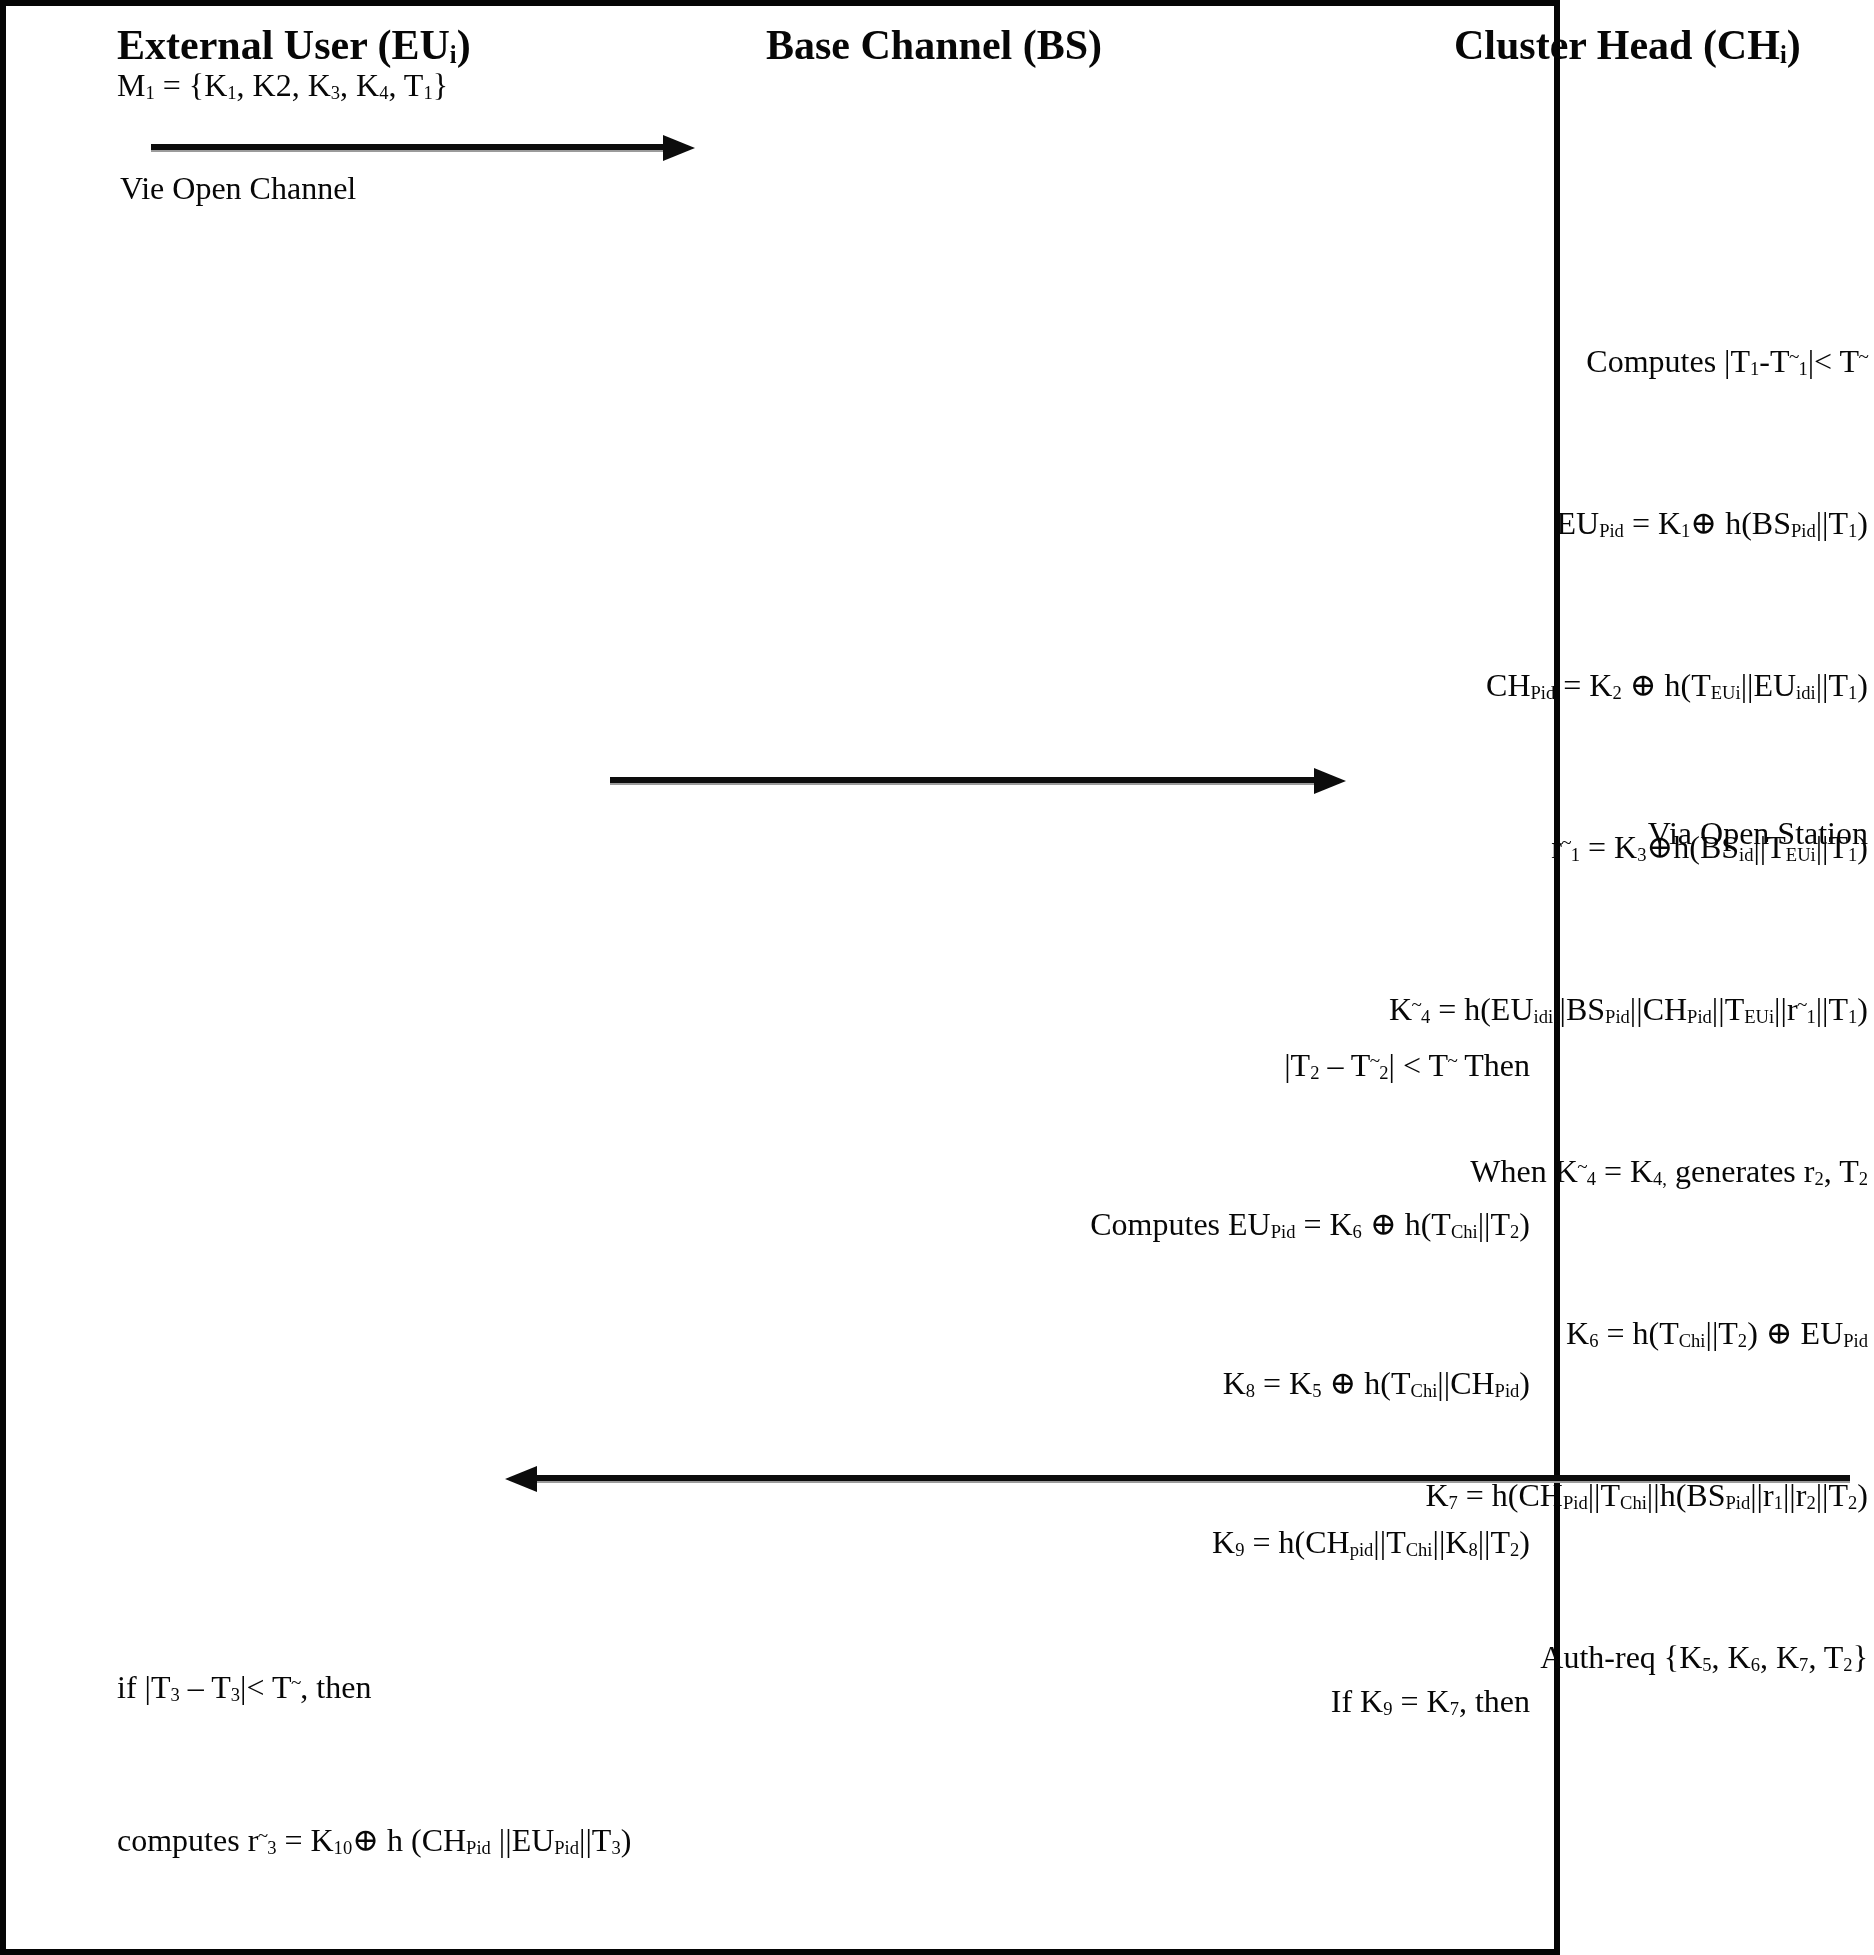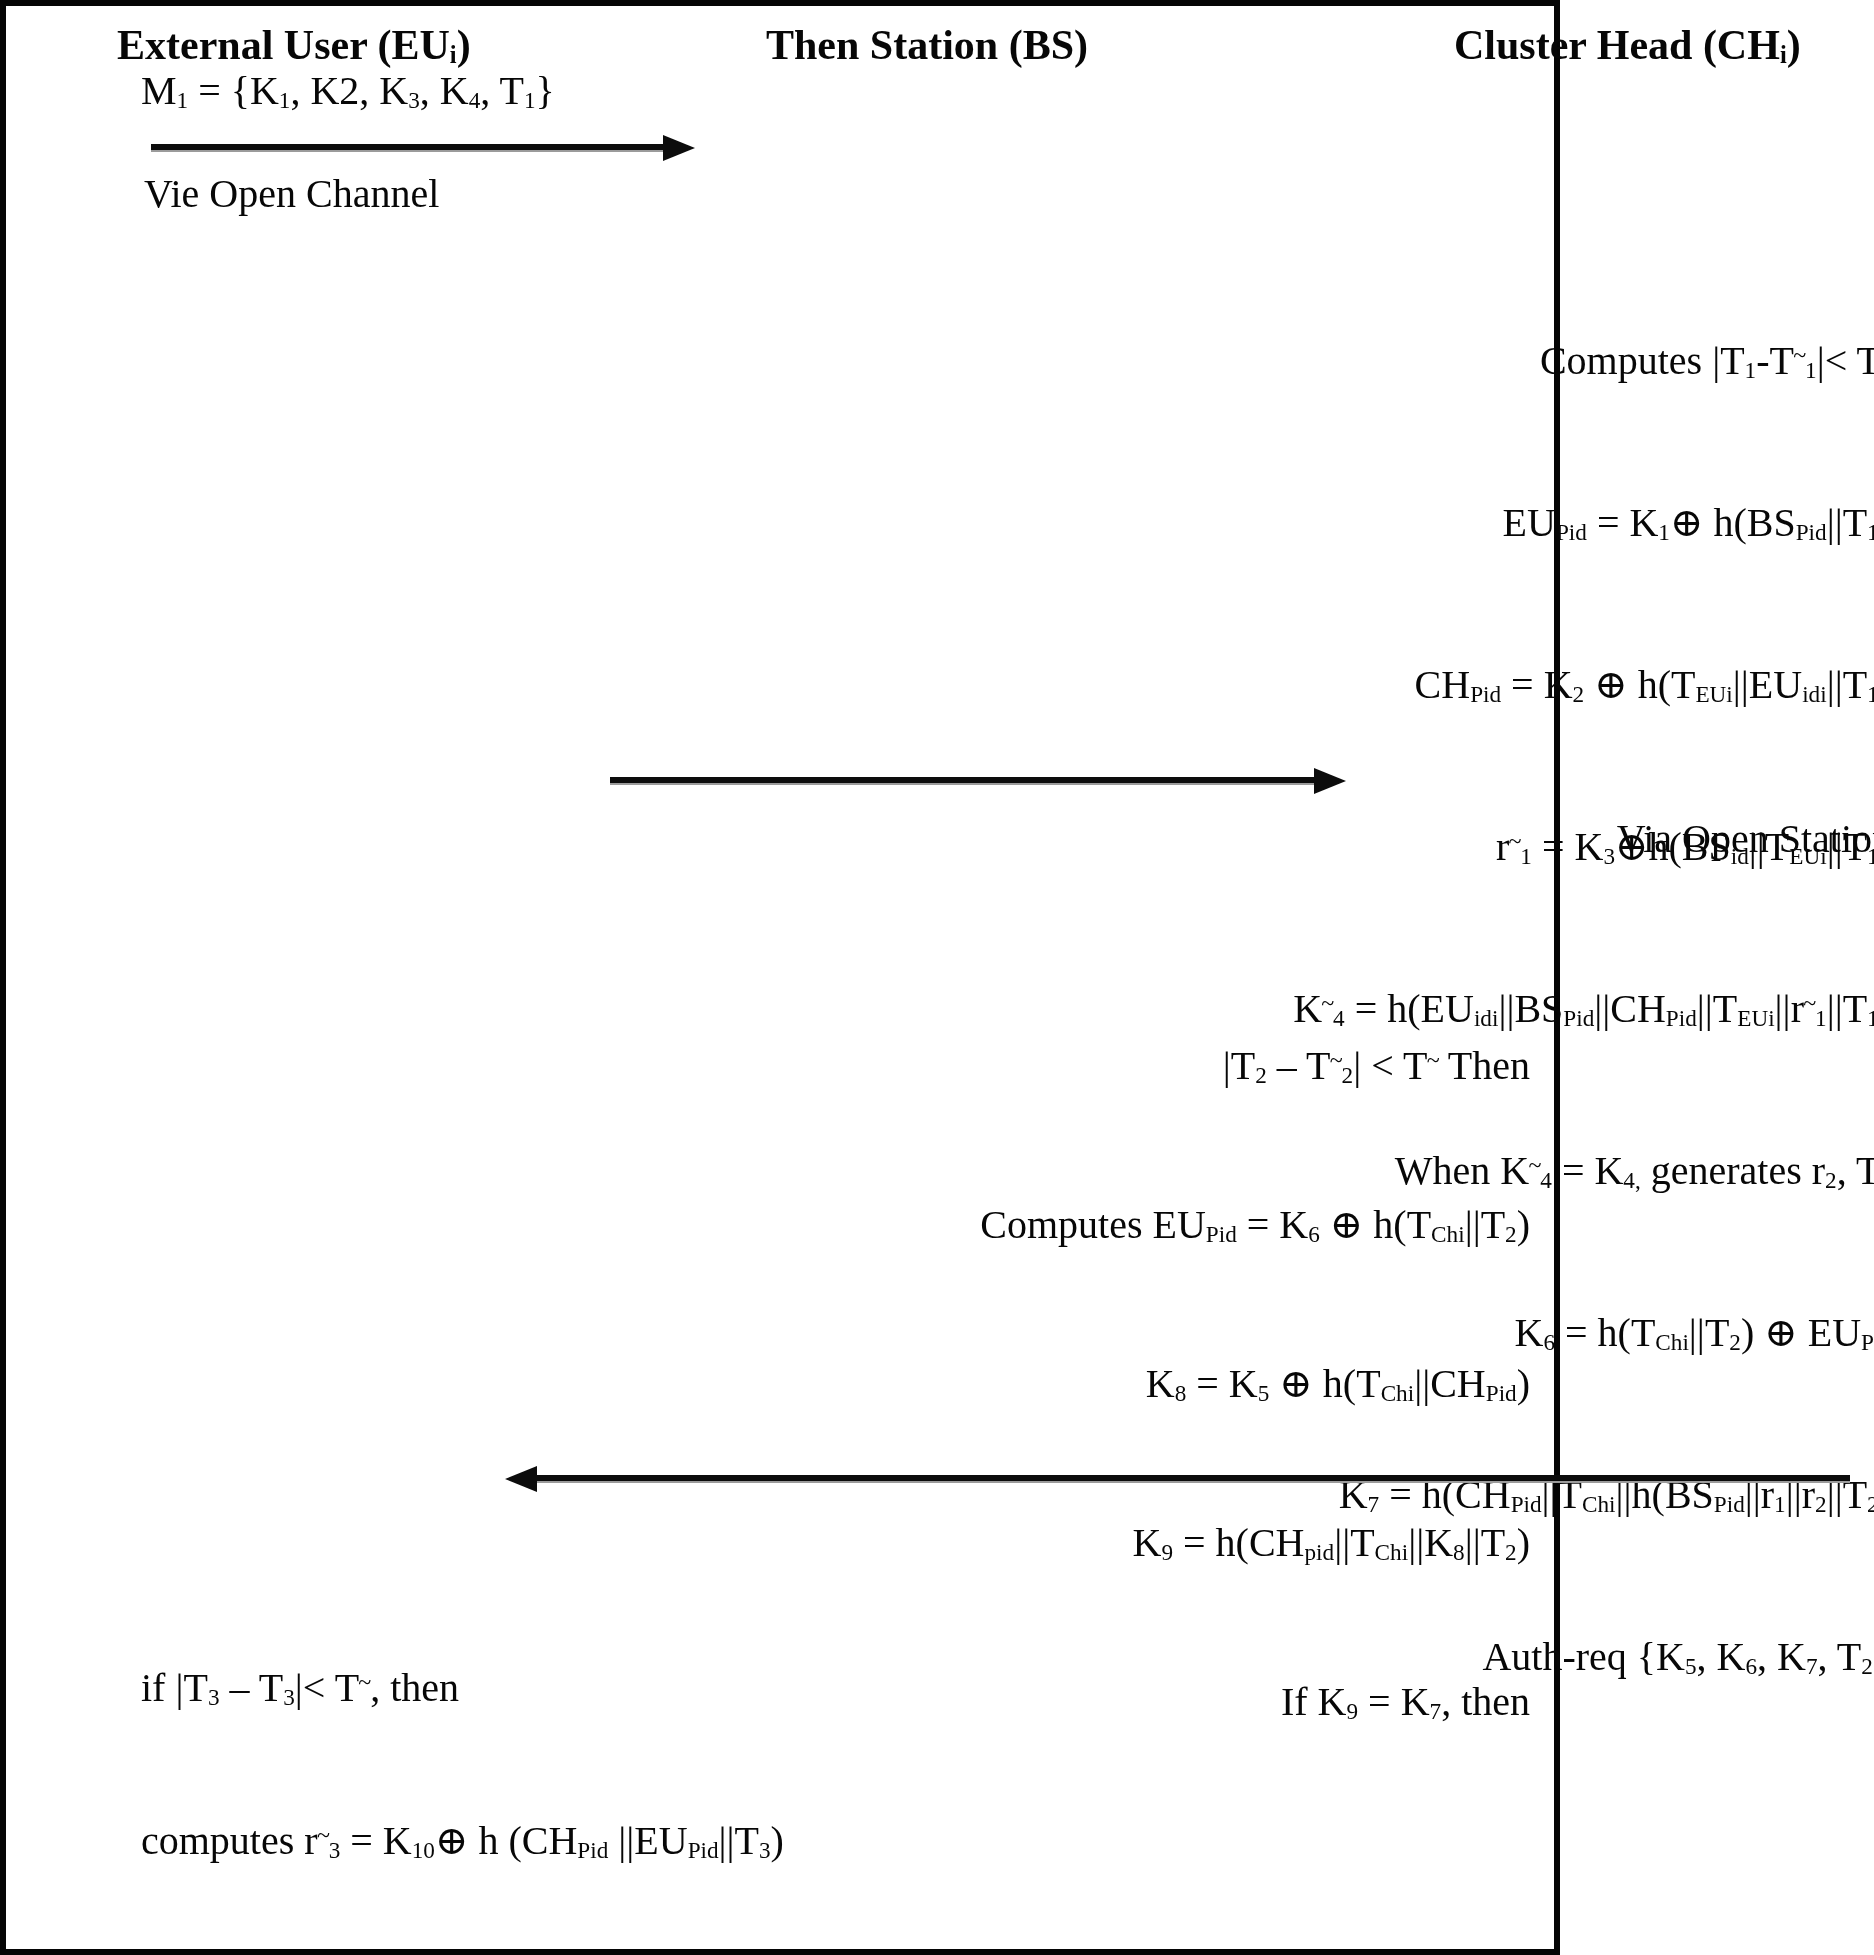--- a/index.html
+++ b/index.html
@@ -3,41 +3,41 @@
 <meta charset="utf-8">
 <style>
   html,body{margin:0;padding:0;background:#ffffff;overflow:hidden;}
   .frame{
     position:relative;width:1560px;height:1955px;box-sizing:border-box;
     border:6.9px solid #050505;background:#ffffff;color:#070707;
     font-family:"Liberation Serif","DejaVu Serif",serif;
   }
   .abs{position:absolute;white-space:pre;}
   .hdr{font-weight:bold;font-size:42px;}
-  .txt{font-size:40px;margin-left:24px;}
+  .txt{font-size:32px;}
   sub{font-size:0.58em;line-height:0;vertical-align:-0.18em;}
   sup{font-size:0.60em;line-height:0;vertical-align:0.45em;margin-left:-0.03em;margin-right:-0.05em;}
   .center{text-align:right;}
   .rightal{text-align:right;}
   .arrow{position:absolute;height:27.5px;}
   .arrow .shaft{position:absolute;top:10px;height:6.2px;background:#0c0c0c;border-bottom:2.5px solid #9b9b9b;}
   .arrow-right .shaft{left:0;right:29px;}
   .arrow-left  .shaft{left:29px;right:0;}
   .arrow .head{position:absolute;top:0.6px;width:0;height:0;
     border-top:13px solid transparent;border-bottom:13px solid transparent;}
   .arrow-right .head{right:0;border-left:32px solid #0c0c0c;}
   .arrow-left  .head{left:0;border-right:32px solid #0c0c0c;}
 </style>
 </head>
 <body>
 
 <div class="frame">
 
   <div class="abs hdr" style="left:111px;top:15px">External User (EU<sub>i</sub>)</div>
-  <div class="abs hdr" style="left:760px;top:15px">Then Station (BS)</div>
+  <div class="abs hdr" style="left:760px;top:15px">Base Channel (BS)</div>
   <div class="abs hdr" style="left:1448px;top:15px">Cluster Head (CH<sub>i</sub>)</div>
 
   <div class="abs txt" style="left:111px;top:61px">M<sub>1</sub> = {K<sub>1</sub>, K2, K<sub>3</sub>, K<sub>4</sub>, T<sub>1</sub>}</div>
 
   <div class="arrow arrow-right" style="left:145px;top:128px;width:544px">
     <div class="shaft"></div>
     <div class="head"></div>
   </div>
 
   <div class="abs txt" style="left:114px;top:164px">Vie Open Channel</div>

